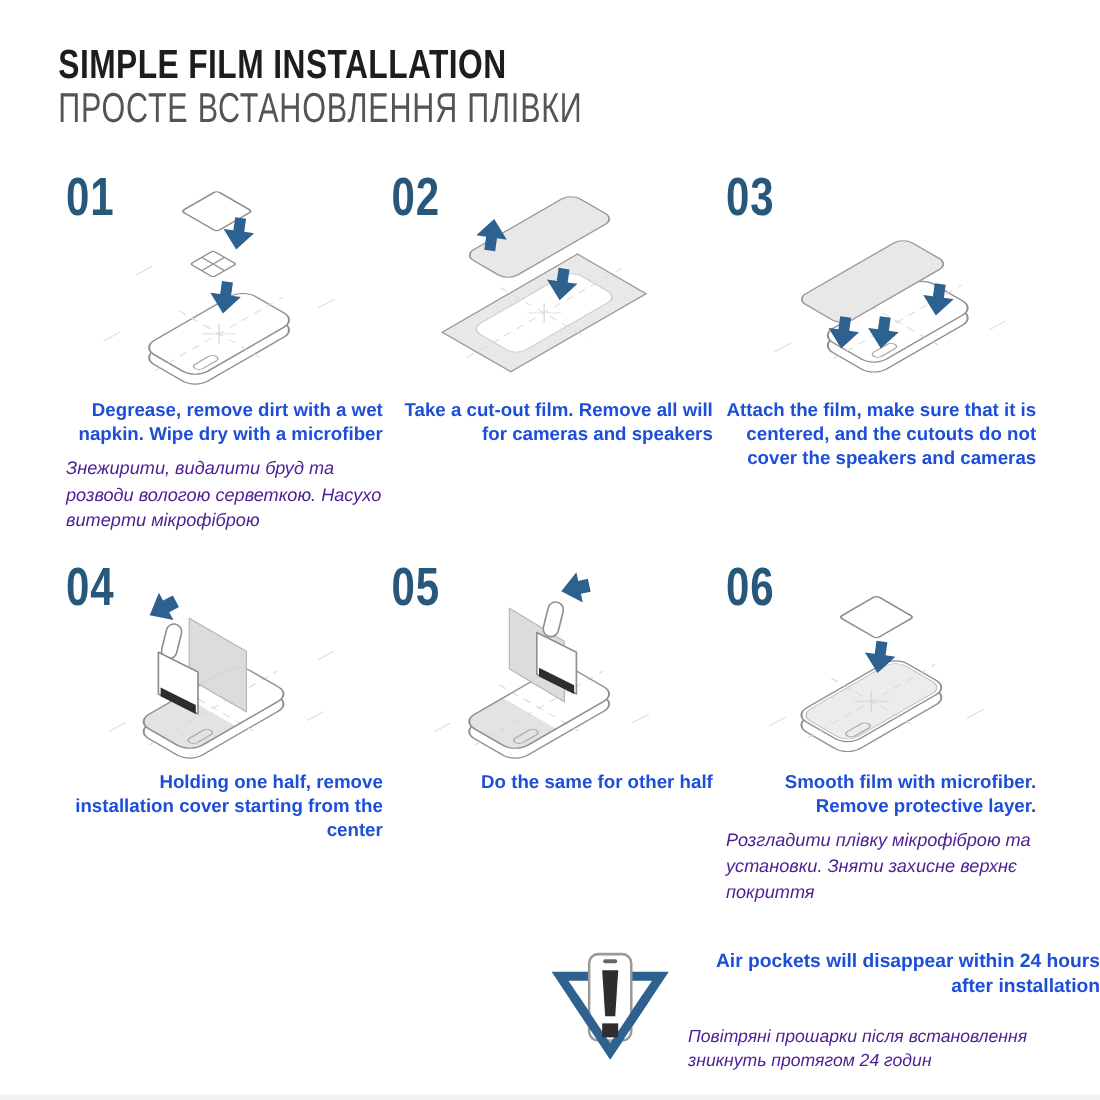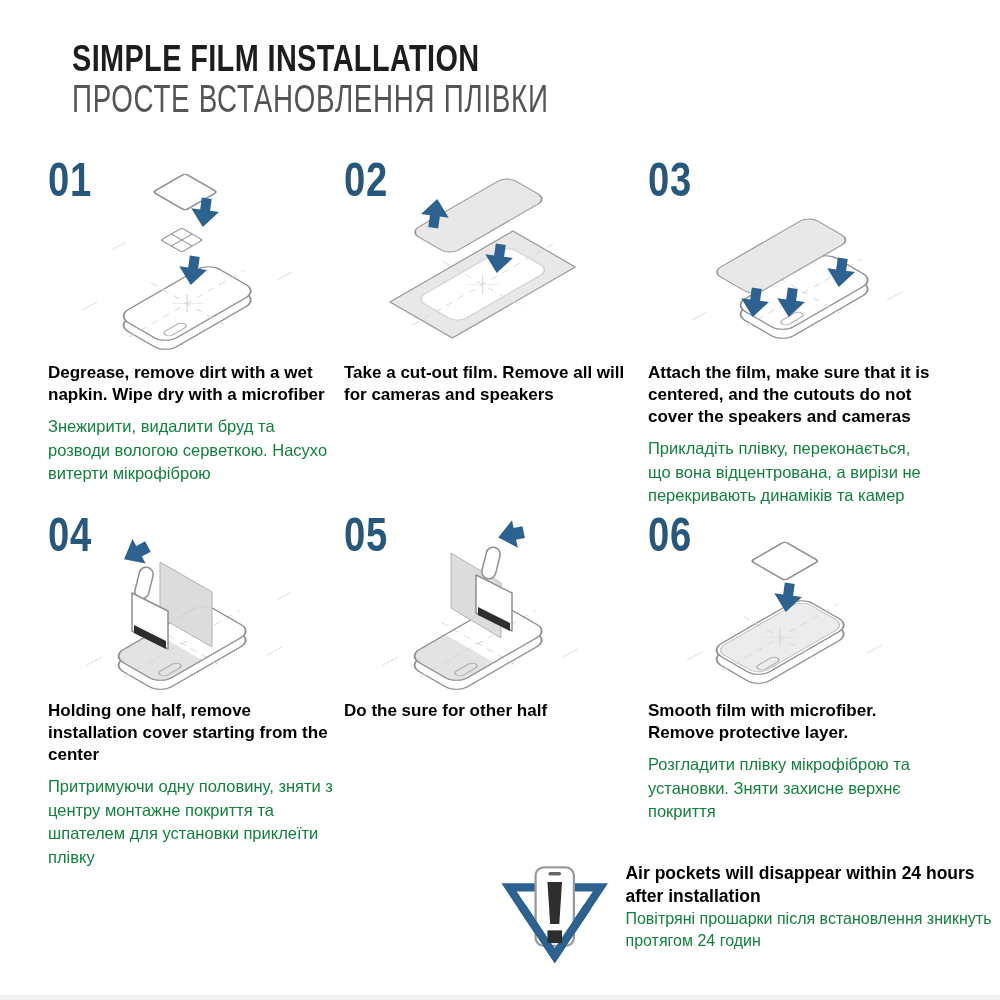--- a/index.html
+++ b/index.html
@@ -4,64 +4,64 @@
 <style>
   * { margin:0; padding:0; box-sizing:border-box; }
   html,body { width:1000px; height:1000px; }
   body {
     position:relative;
     background:#ffffff;
     font-family:"Liberation Sans", sans-serif;
     overflow:hidden;
     color:#3c3c3b;
   }
-  .title-block { position:absolute; left:72px; top:40px; }
+  .title-block { position:absolute; left:53px; top:40px; }
   .title-en {
     display:inline-block; white-space:nowrap;
     font-size:37px; font-weight:700; color:#1d1d1b;
     transform:scaleX(.78); transform-origin:left top;
     line-height:1.0; letter-spacing:.5px;
   }
   .title-uk {
     display:inline-block; white-space:nowrap;
     font-size:38px; font-weight:400; color:#54545六7;
     color:#545457;
     transform:scaleX(.73); transform-origin:left top;
     line-height:1.0; letter-spacing:1px; margin-top:3px;
   }
   .steps {
-    position:absolute; left:48px; top:150px; width:905px;
+    position:absolute; left:60px; top:150px; width:905px;
     display:grid;
     grid-template-columns:296px 304px 290px;
     grid-template-rows:355px auto;
   }
   .step { position:relative; padding-right:8px; }
   .step-num {
     position:absolute; top:5px; left:0; z-index:2;
     font-size:49px; font-weight:700; color:#27587c;
     transform:scaleX(.78); transform-origin:left top;
     line-height:1; letter-spacing:1px;
   }
   .illu { position:relative; height:209px; margin-bottom:3px; }
   .row2 .illu { height:192px; }
   .illu svg { display:block; margin-left:4px; }
   .en {
-    font-size:17px; font-weight:700; color:#000000;
-    line-height:1.3; margin-bottom:9px; max-width:292px;
+    font-size:17px; font-weight:700; color:#1d4ed8;
+    line-height:1.3; margin-bottom:9px; max-width:292px;text-align:right;
   }
   .uk {
-    font-size:16.5px; color:#15803d;
+    font-size:16.5px; font-style:italic; color:#4c1d95;
     line-height:1.42; max-width:292px;
   }
   .note {
     position:absolute; left:500px; top:856px;
     display:flex; align-items:flex-start; gap:16px;
   }
   .note-text { padding-top:6px; }
-  .note .en { font-size:17.5px; max-width:390px; margin-bottom:0; }
+  .note .en { font-size:17.5px; max-width:390px; margin-bottom:24px; }
   .note .uk { font-size:16px; max-width:380px; }
   .photo-edge {
     position:absolute; left:0; right:0; bottom:0; height:5px;
     background:#f2f2f2;
   }
 </style>
 </head>
 <body>
 
 <div class="title-block">
@@ -157,21 +157,20 @@
         </g>
         <g transform="translate(138,158) rotate(8)">
           <path d="M-5,-20 h10 v12 h9 l-14,17 -14,-17 h9 z" fill="#2d6190"></path>
         </g>
         <g transform="translate(188,128) rotate(8)">
           <path d="M-5,-20 h10 v12 h9 l-14,17 -14,-17 h9 z" fill="#2d6190"></path>
         </g>
       </svg>
     </div>
     <p class="en">Attach the film, make sure that it is centered, and the cutouts do not cover the speakers and cameras</p>
-    <p class="uk">Прикладіть плівку, переконається, що вона відцентрована, а вирізи не перекривають динаміків та камер</p>
   </div>
 
   <div class="step row2">
     <div class="step-num">04</div>
     <div class="illu">
       <svg width="280" height="190" viewBox="0 0 280 190">
         <path d="M35,160 l15,-8 M215,150 l15,-8 M225,95 l14,-8" stroke="#dedede" stroke-width="1" fill="none"></path>
         <g>
           <g transform="translate(0,9)">
               <g transform="matrix(0.866,-0.5,0.866,0.5,60,151)">
@@ -191,21 +190,20 @@
           <rect x="85" y="62" width="14" height="32" rx="7" transform="rotate(14 92 78)" fill="#fff" stroke="#8f8f8f" stroke-width="1.5"></rect>
           <polygon points="80,88 116,106 116,144 80,126" fill="#fff" stroke="#8f8f8f" stroke-width="1.5" stroke-linejoin="round"></polygon>
           <polygon points="82,120 114,136 114,144 82,128" fill="#2d2d2d"></polygon>
         </g>
         <g transform="translate(80,50) rotate(-28)">
           <path d="M18,-6 h-10 v-8 l-17,14 17,14 v-8 h10 z" fill="#2d6190"></path>
         </g>
       </svg>
     </div>
     <p class="en">Holding one half, remove installation cover starting from the center</p>
-    <p class="uk">Притримуючи одну половину, зняти з центру монтажне покриття та шпателем для установки приклеїти плівку</p>
   </div>
 
   <div class="step row2">
     <div class="step-num">05</div>
     <div class="illu">
       <svg width="280" height="190" viewBox="0 0 280 190">
         <path d="M35,160 l15,-8 M215,152 l15,-8" stroke="#dedede" stroke-width="1" fill="none"></path>
         <g>
           <g transform="translate(0,9)">
               <g transform="matrix(0.866,-0.5,0.866,0.5,60,151)">
@@ -224,21 +222,21 @@
         <g>
           <rect x="136" y="42" width="14" height="32" rx="7" transform="rotate(14 143 58)" fill="#fff" stroke="#8f8f8f" stroke-width="1.5"></rect>
           <polygon points="128,70 164,88 164,126 128,108" fill="#fff" stroke="#8f8f8f" stroke-width="1.5" stroke-linejoin="round"></polygon>
           <polygon points="130,102 162,118 162,126 130,110" fill="#2d2d2d"></polygon>
         </g>
         <g transform="translate(162,30) rotate(-12)">
           <path d="M14,-6 h-9 v-8 l-17,14 17,14 v-8 h9 z" fill="#2d6190"></path>
         </g>
       </svg>
     </div>
-    <p class="en">Do the sure for other half</p>
+    <p class="en">Do the same for other half</p>
   </div>
 
   <div class="step row2">
     <div class="step-num">06</div>
     <div class="illu">
       <svg width="280" height="190" viewBox="0 0 280 190">
         <path d="M35,155 l15,-8 M215,148 l15,-8" stroke="#dedede" stroke-width="1" fill="none"></path>
         <g>
           <g transform="translate(0,9)">
               <g transform="matrix(0.866,-0.5,0.866,0.5,58,145)">

